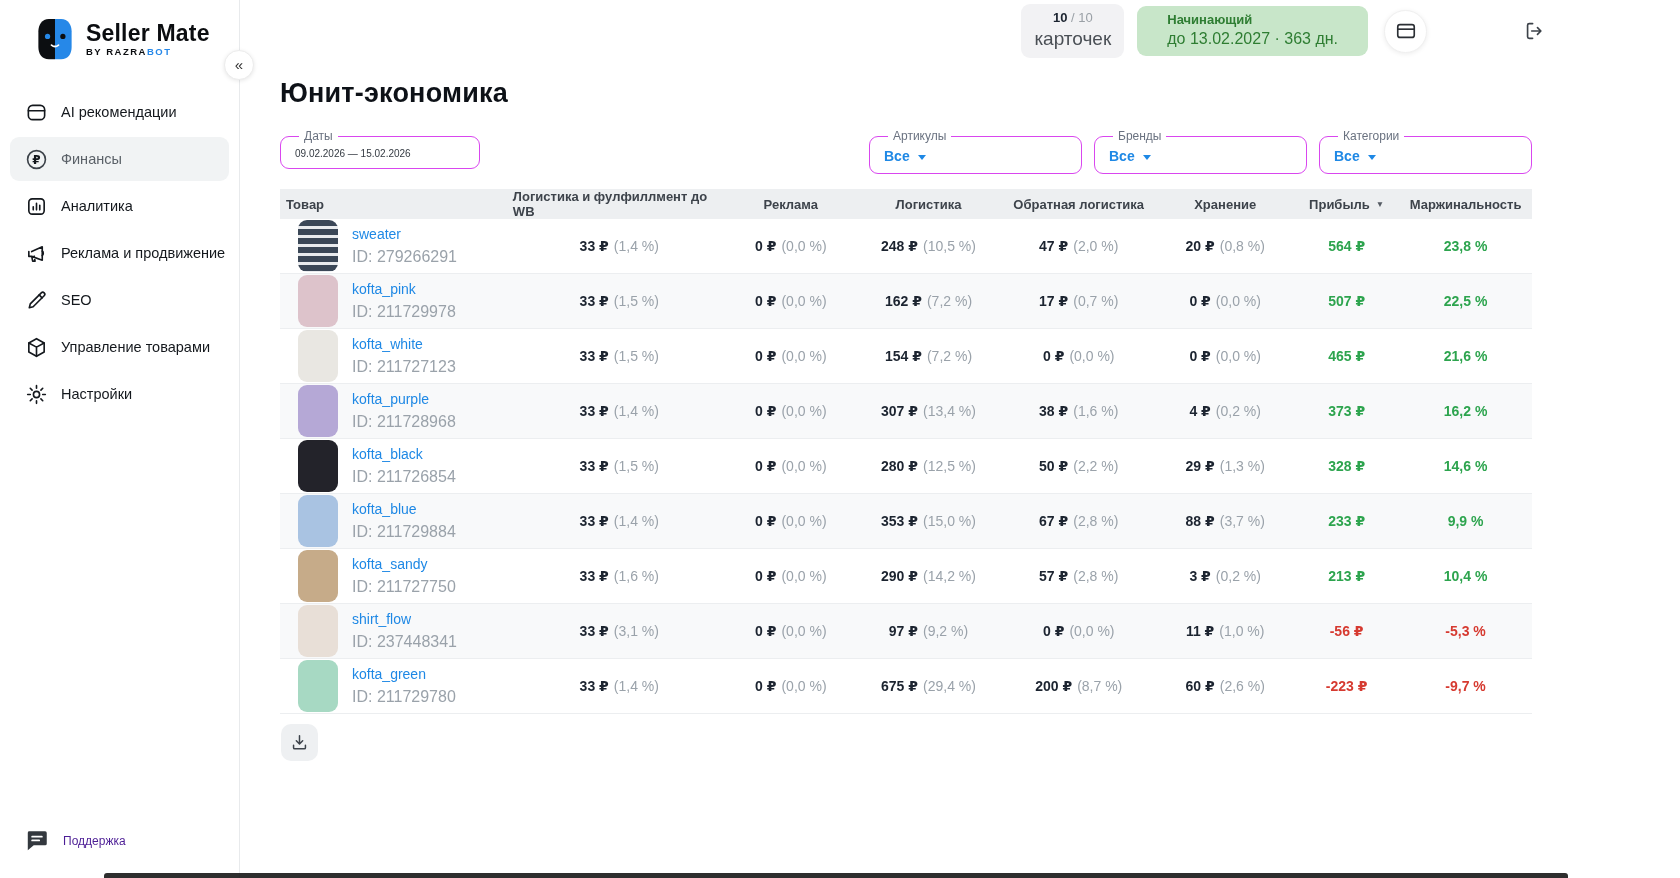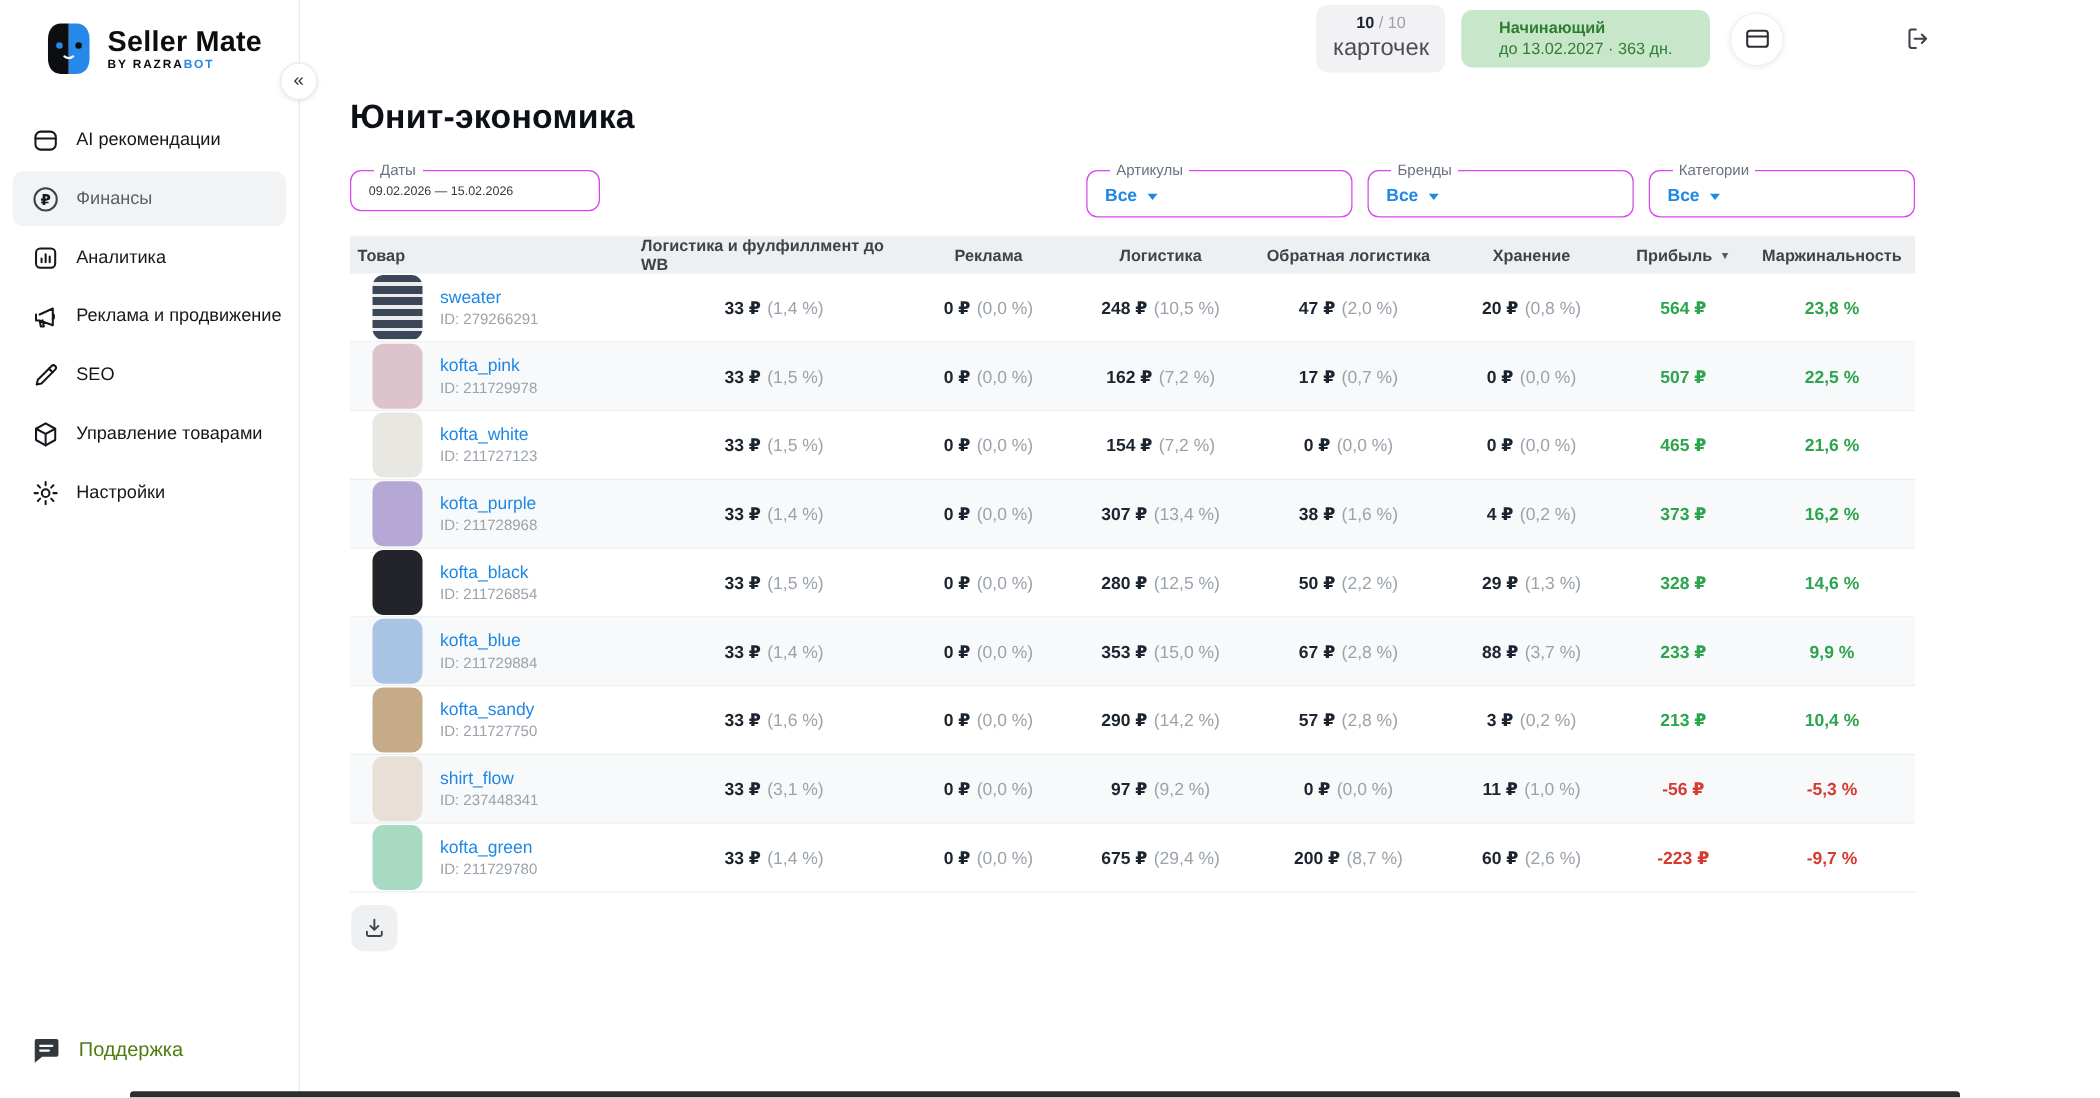--- a/index.html
+++ b/index.html
@@ -41,41 +41,41 @@
                   stroke-linecap:round; stroke-linejoin:round; flex:none; }
   .nav-item .nav-label { font-size:14.5px; }
   .nav-item.active { background:#f1f3f4; }
   .nav-item.active .nav-label { color:#5b6168; }
   .nav-item.active svg { stroke:#3c4249; }
 
   .support {
     position:absolute; left:24px; bottom:24px;
     display:flex; align-items:center; gap:13px; cursor:pointer;
   }
-  .support .support-label { font-size:16px; color:#4d7c0f; }
+  .support .support-label { font-size:12px; color:#4c1d95; }
 
   
   .main { flex:1; position:relative; background:#fff; }
   .topbar {
     height:62px; display:flex; align-items:center; justify-content:flex-end;
     padding-right:135px;
   }
   .badge-cards {
     background:#f2f2f4; border-radius:9px; padding:6px 13px;
     text-align:center; line-height:1.3; margin-right:13px;
   }
   .badge-cards .line1 { font-size:13px; color:#9aa0a6; }
   .badge-cards .line1 b { color:#1c2430; font-weight:700; }
   .badge-cards .line2 { font-size:19px; color:#4a4f55; }
   .badge-plan {
     background:#c8e6c9; border-radius:9px; padding:6px 30px; line-height:1.3;
     margin-right:16px;
   }
   .badge-plan .line1 { font-size:13px; font-weight:700; color:#2e7d32; }
-  .badge-plan .line2 { font-size:13px; color:#2e7d32; }
+  .badge-plan .line2 { font-size:16px; color:#2e7d32; }
   .btn-card {
     width:43px; height:43px; border-radius:50%; background:#fff;
     border:1px solid #f0f0f0; box-shadow:0 1px 5px rgba(0,0,0,.08);
     display:flex; align-items:center; justify-content:center; cursor:pointer;
   }
   .btn-card svg { width:22px; height:22px; stroke:#2b2f34; stroke-width:1.8; fill:none; }
   .btn-logout { margin-left:96px; background:none; border:none; cursor:pointer;
                 display:flex; align-items:center; }
   .btn-logout svg { width:22px; height:22px; stroke:#3c4249; stroke-width:1.8; fill:none;
                     stroke-linecap:round; stroke-linejoin:round; }
@@ -108,21 +108,21 @@
   .td { display:flex; align-items:center; justify-content:center; font-size:14px; }
 
   .c0 { width:18.6%; justify-content:flex-start; padding-left:6px; }
   .c1 { width:17%; } .c2 { width:10.4%; } .c3 { width:11.6%; }
   .c4 { width:12.4%; } .c5 { width:11%; } .c6 { width:8.4%; } .c7 { width:10.6%; }
 
   .thumb { width:40px; height:52px; border-radius:9px; flex:none; margin:0 14px 0 12px;
            background:#ddd; cursor:pointer; }
   .pinfo { line-height:1.45; }
   .pname { color:#1e88e5; font-size:14px; text-decoration:none; cursor:pointer; display:block; }
-  .pid { color:#9aa2aa; font-size:12px; }
+  .pid { color:#9aa2aa; font-size:16px; }
 
   .val { font-weight:700; color:#1c2430; }
   .pct { color:#9aa2aa; margin-left:5px; }
   .strong { font-weight:700; }
   .pos { color:#2da44e; }
   .neg { color:#d63a30; }
 
   .download-row { padding:10px 0 0 1px; }
   .btn-download {
     width:37px; height:37px; border-radius:10px; border:none; cursor:pointer;

